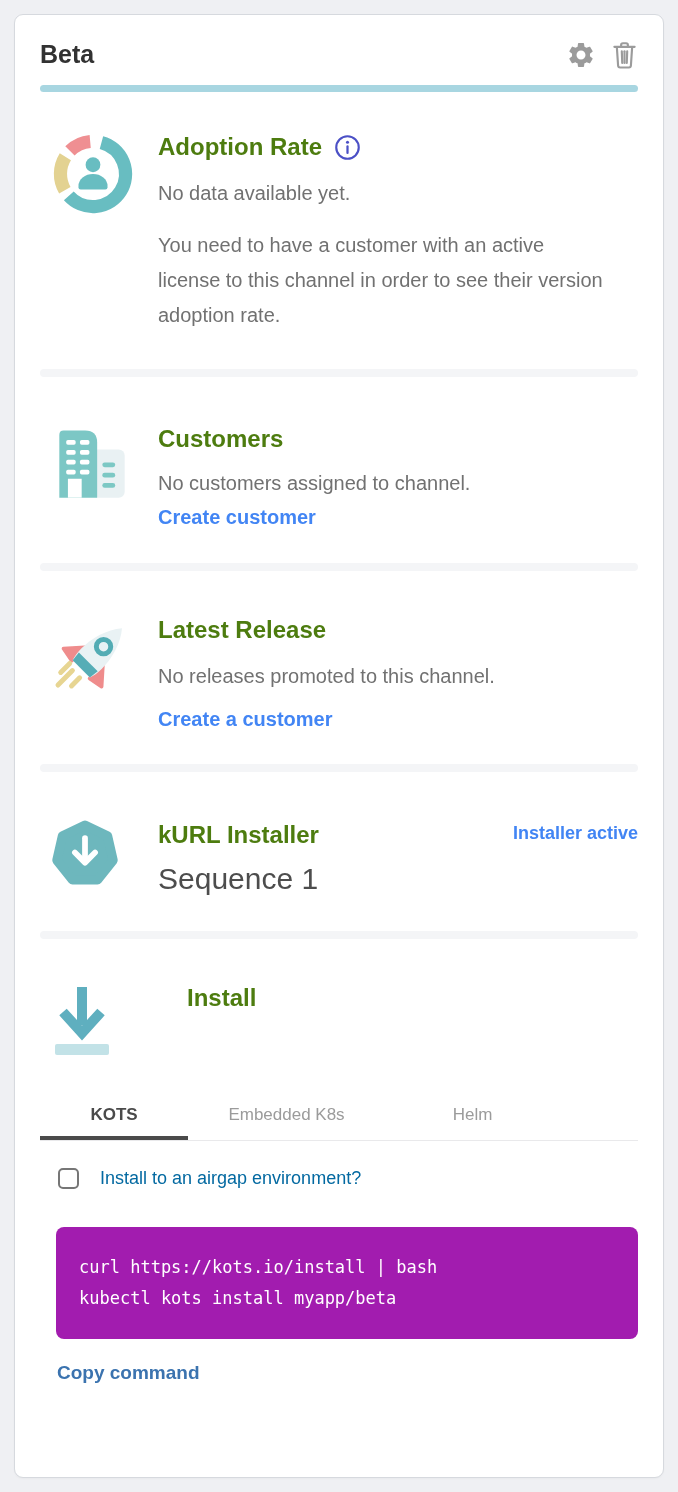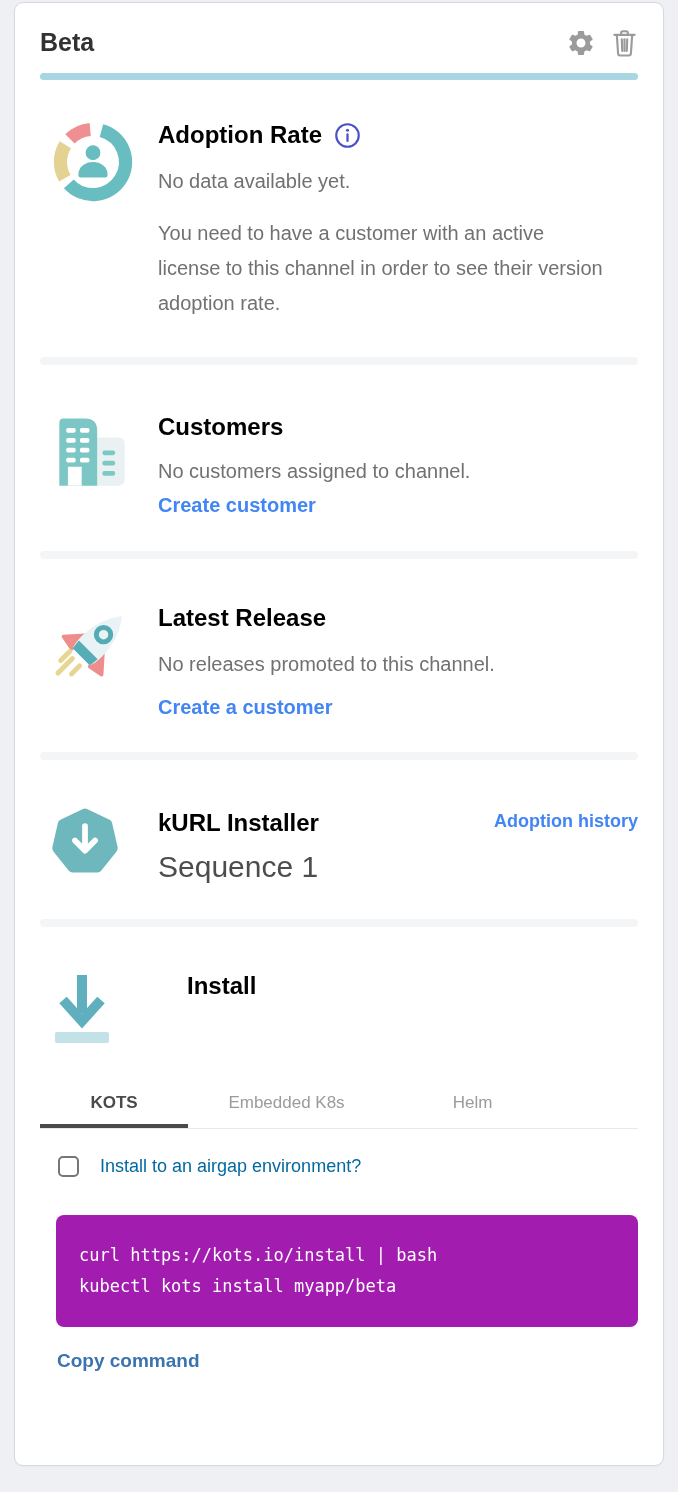--- a/index.html
+++ b/index.html
@@ -5,21 +5,21 @@
   * { box-sizing: border-box; margin: 0; padding: 0; }
   html, body { width: 678px; height: 1492px; }
   body {
     background: #eff0f3;
     font-family: "Liberation Sans", sans-serif;
     overflow: hidden;
     position: relative;
   }
   .card {
     position: absolute;
-    left: 14px; top: 2px;
+    left: 14px; top: 14px;
     width: 650px; height: 1464px;
     background: #ffffff;
     border: 1px solid #d6d9de;
     border-radius: 9px;
     padding: 0 25px;
     box-shadow: 0 1px 2px rgba(0,0,0,0.03);
   }
   
   .card-header {
     display: flex; align-items: center;
@@ -33,21 +33,21 @@
   .icon-btn { cursor: pointer; display: flex; align-items: center; }
   .accent-bar {
     margin-top: 15px;
     height: 7px; border-radius: 4px;
     background: #a8d6e1;
   }
   
   .section { display: flex; }
   .sec-icon-col { width: 118px; flex: none; padding-left: 9px; }
   .sec-body { flex: 1; min-width: 0; }
-  .sec-title { font-size: 24px; font-weight: 700; color: #000000; line-height: 34px; }
+  .sec-title { font-size: 24px; font-weight: 700; color: #4d7c0f; line-height: 34px; }
   .sec-title-row { display: flex; align-items: center; gap: 12px; }
   .muted { font-size: 20px; color: #717171; line-height: 30px; }
   .para { font-size: 20px; color: #717171; line-height: 35px; }
   .link { font-size: 20px; font-weight: 700; color: #4285f4; cursor: pointer; display: inline-block; }
   .divider { height: 8px; border-radius: 4px; background: #f4f5f7; }
 
   .sec-adoption { margin-top: 38px; }
   .sec-adoption .muted { margin-top: 14px; }
   .sec-adoption .para { margin-top: 20px; max-width: 450px; }
   .div-1 { margin-top: 36px; }
@@ -226,21 +226,21 @@
     <div class="sec-icon-col">
       <svg width="72" height="72" viewBox="0 0 100 100" fill="none">
         <polygon points="50,10 81.3,25.1 89,58.9 67.4,86 32.6,86 11,58.9 18.7,25.1" fill="#6db7bd" stroke="#6db7bd" stroke-width="13" stroke-linejoin="round"></polygon>
         <line x1="50" y1="28" x2="50" y2="58" stroke="#fff" stroke-width="8" stroke-linecap="round"></line>
         <polyline points="36,48 50,62 64,48" stroke="#fff" stroke-width="8" stroke-linecap="round" stroke-linejoin="round" fill="none"></polyline>
       </svg>
     </div>
     <div class="sec-body">
       <div class="kurl-title-row">
         <span class="sec-title">kURL Installer</span>
-        <a class="history-link">Adoption history</a>
+        <a class="history-link">Installer active</a>
       </div>
       <div class="sequence">Sequence 1</div>
     </div>
   </div>
 
   <div class="divider div-4"></div>
 
   
   <div class="section sec-install">
     <div class="sec-icon-col">

